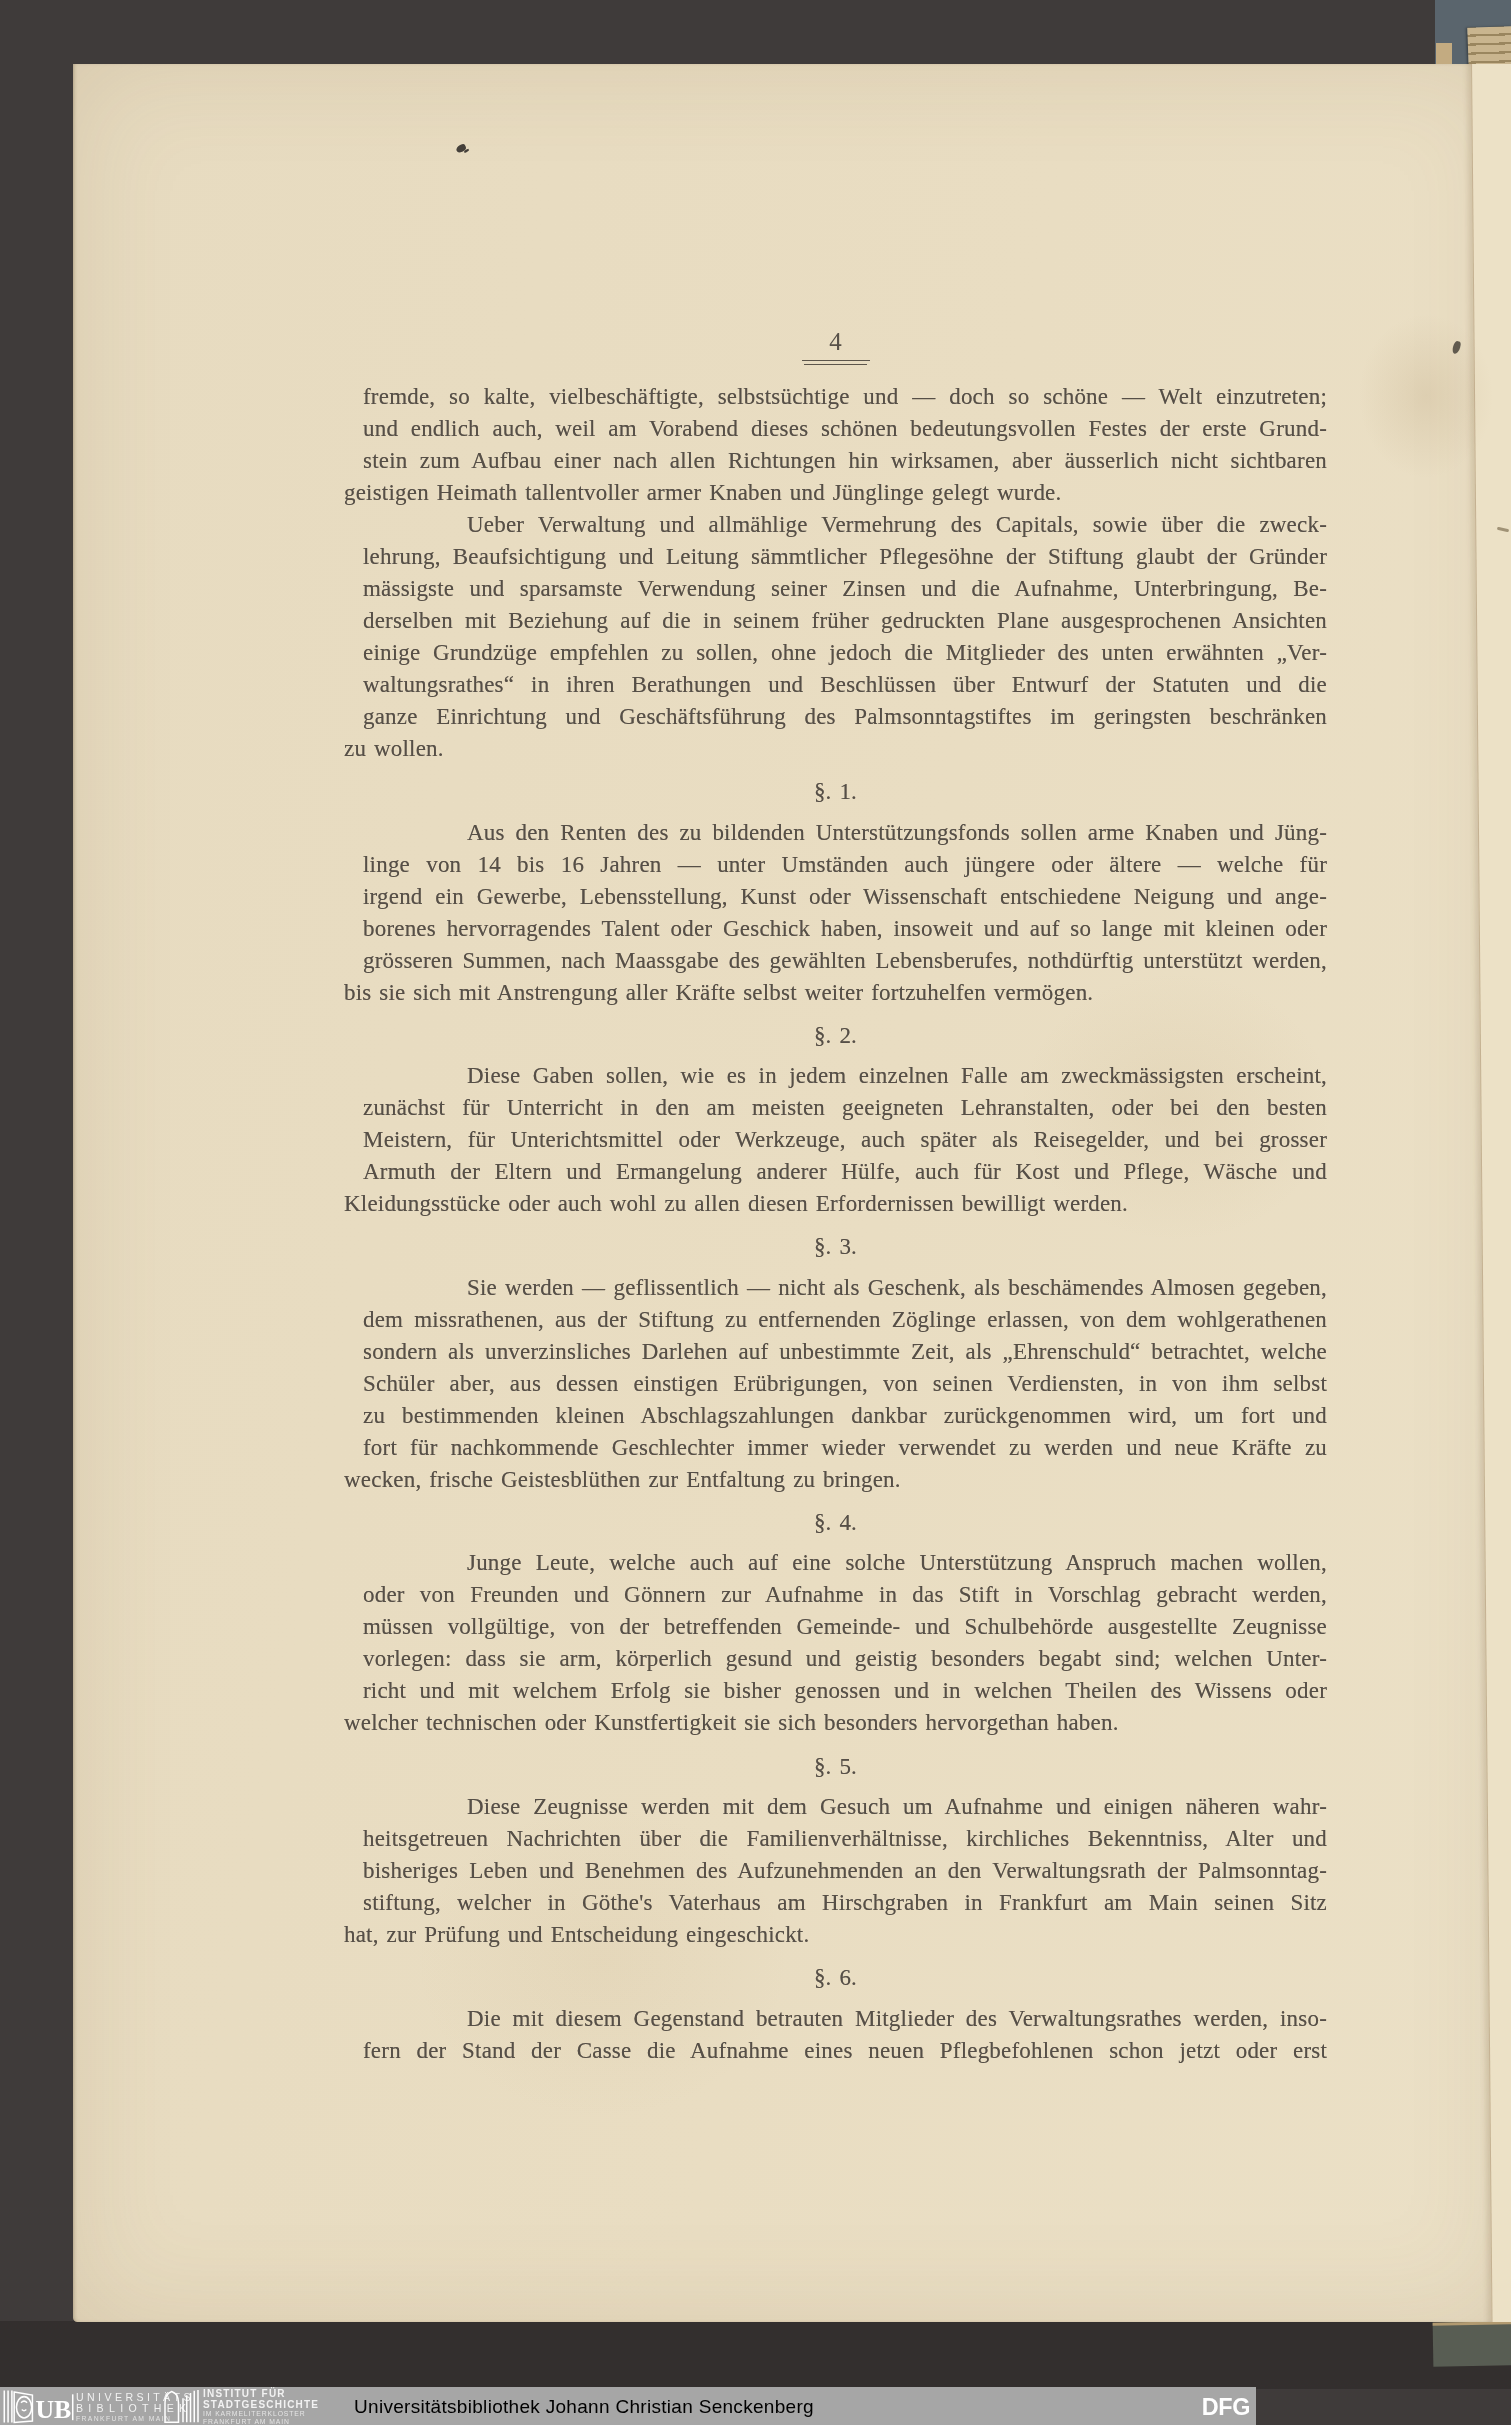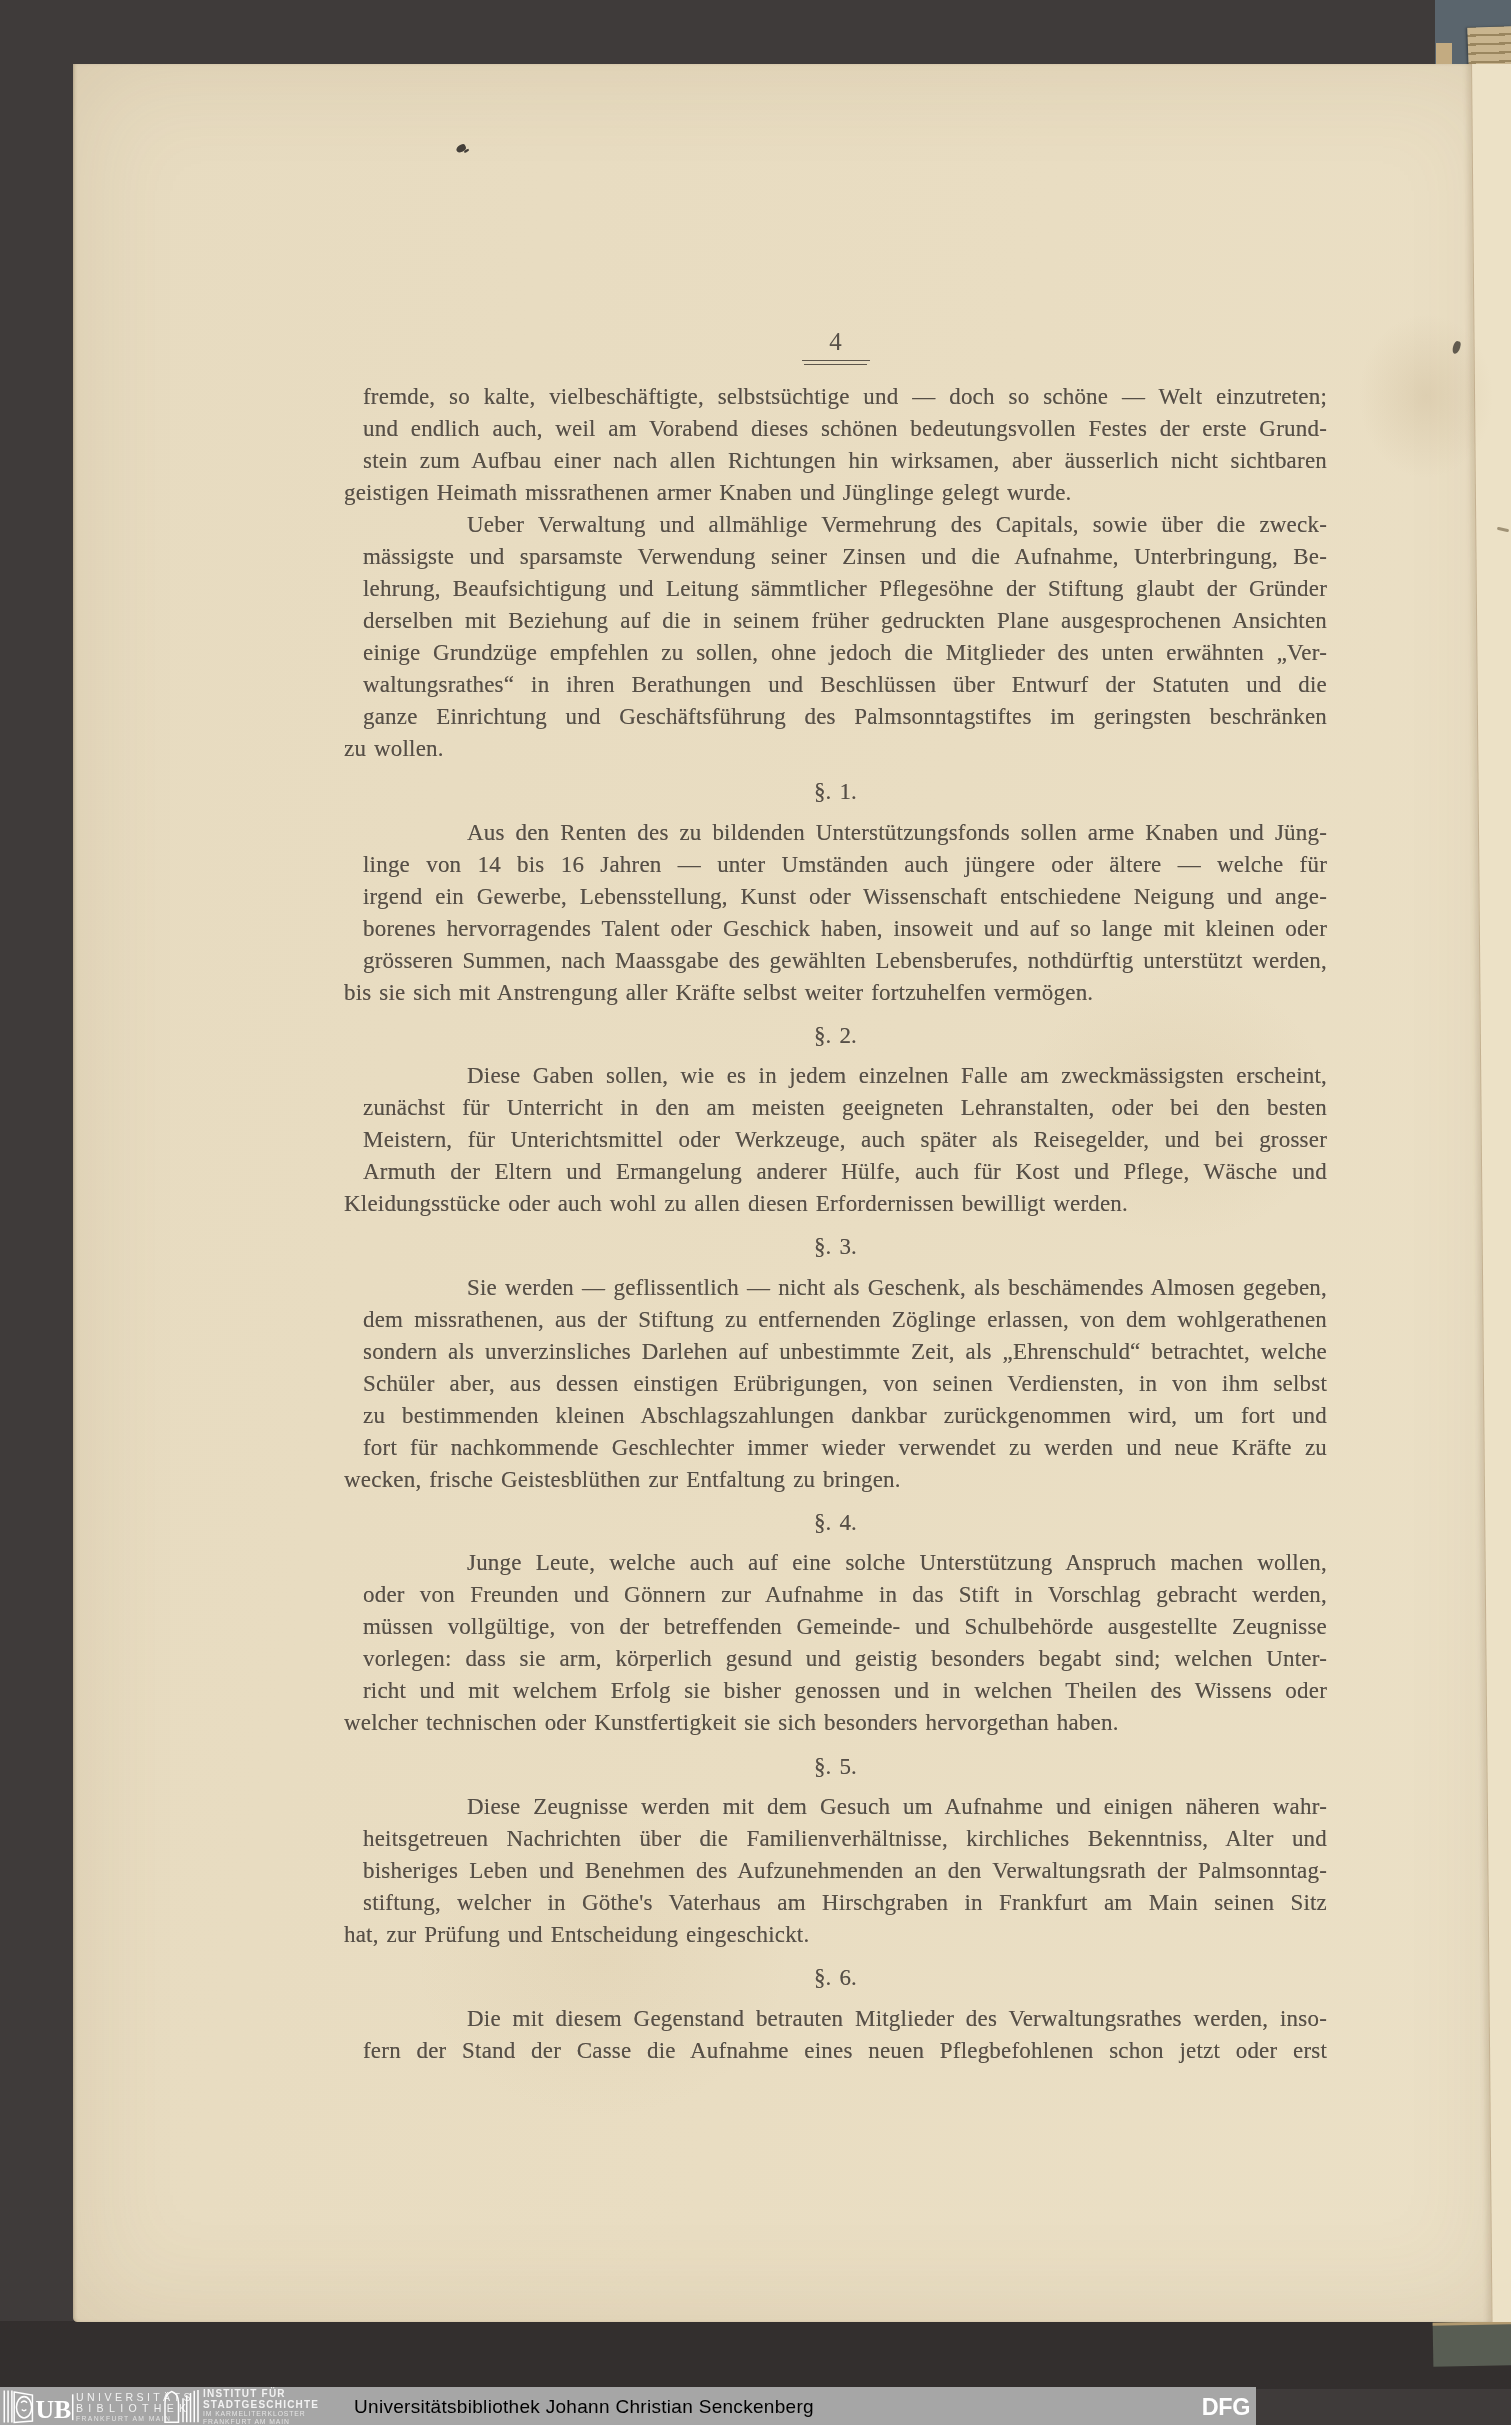--- a/index.html
+++ b/index.html
@@ -101,24 +101,24 @@
     <div class="pagenum-block">
       <div class="pagenum">4</div>
       <div class="pagenum-rule"></div>
       <div class="pagenum-rule2"></div>
     </div>
 
     <div class="textcol">
         <div class="line j">fremde, so kalte, vielbeschäftigte, selbstsüchtige und — doch so schöne — Welt einzutreten;</div>
         <div class="line j">und endlich auch, weil am Vorabend dieses schönen bedeutungsvollen Festes der erste Grund-</div>
         <div class="line j">stein zum Aufbau einer nach allen Richtungen hin wirksamen, aber äusserlich nicht sichtbaren</div>
-        <div class="line">geistigen Heimath missrathenen armer Knaben und Jünglinge gelegt wurde.</div>
+        <div class="line">geistigen Heimath tallentvoller armer Knaben und Jünglinge gelegt wurde.</div>
         <div class="line j ind">Ueber Verwaltung und allmählige Vermehrung des Capitals, sowie über die zweck-</div>
+        <div class="line j">lehrung, Beaufsichtigung und Leitung sämmtlicher Pflegesöhne der Stiftung glaubt der Gründer</div>
         <div class="line j">mässigste und sparsamste Verwendung seiner Zinsen und die Aufnahme, Unterbringung, Be-</div>
-        <div class="line j">lehrung, Beaufsichtigung und Leitung sämmtlicher Pflegesöhne der Stiftung glaubt der Gründer</div>
         <div class="line j">derselben mit Beziehung auf die in seinem früher gedruckten Plane ausgesprochenen Ansichten</div>
         <div class="line j">einige Grundzüge empfehlen zu sollen, ohne jedoch die Mitglieder des unten erwähnten „Ver-</div>
         <div class="line j">waltungsrathes“ in ihren Berathungen und Beschlüssen über Entwurf der Statuten und die</div>
         <div class="line j">ganze Einrichtung und Geschäftsführung des Palmsonntagstiftes im geringsten beschränken</div>
         <div class="line">zu wollen.</div>
         <div class="sec-heading">§. 1.</div>
         <div class="line j ind">Aus den Renten des zu bildenden Unterstützungsfonds sollen arme Knaben und Jüng-</div>
         <div class="line j">linge von 14 bis 16 Jahren — unter Umständen auch jüngere oder ältere — welche für</div>
         <div class="line j">irgend ein Gewerbe, Lebensstellung, Kunst oder Wissenschaft entschiedene Neigung und ange-</div>
         <div class="line j">borenes hervorragendes Talent oder Geschick haben, insoweit und auf so lange mit kleinen oder</div>

